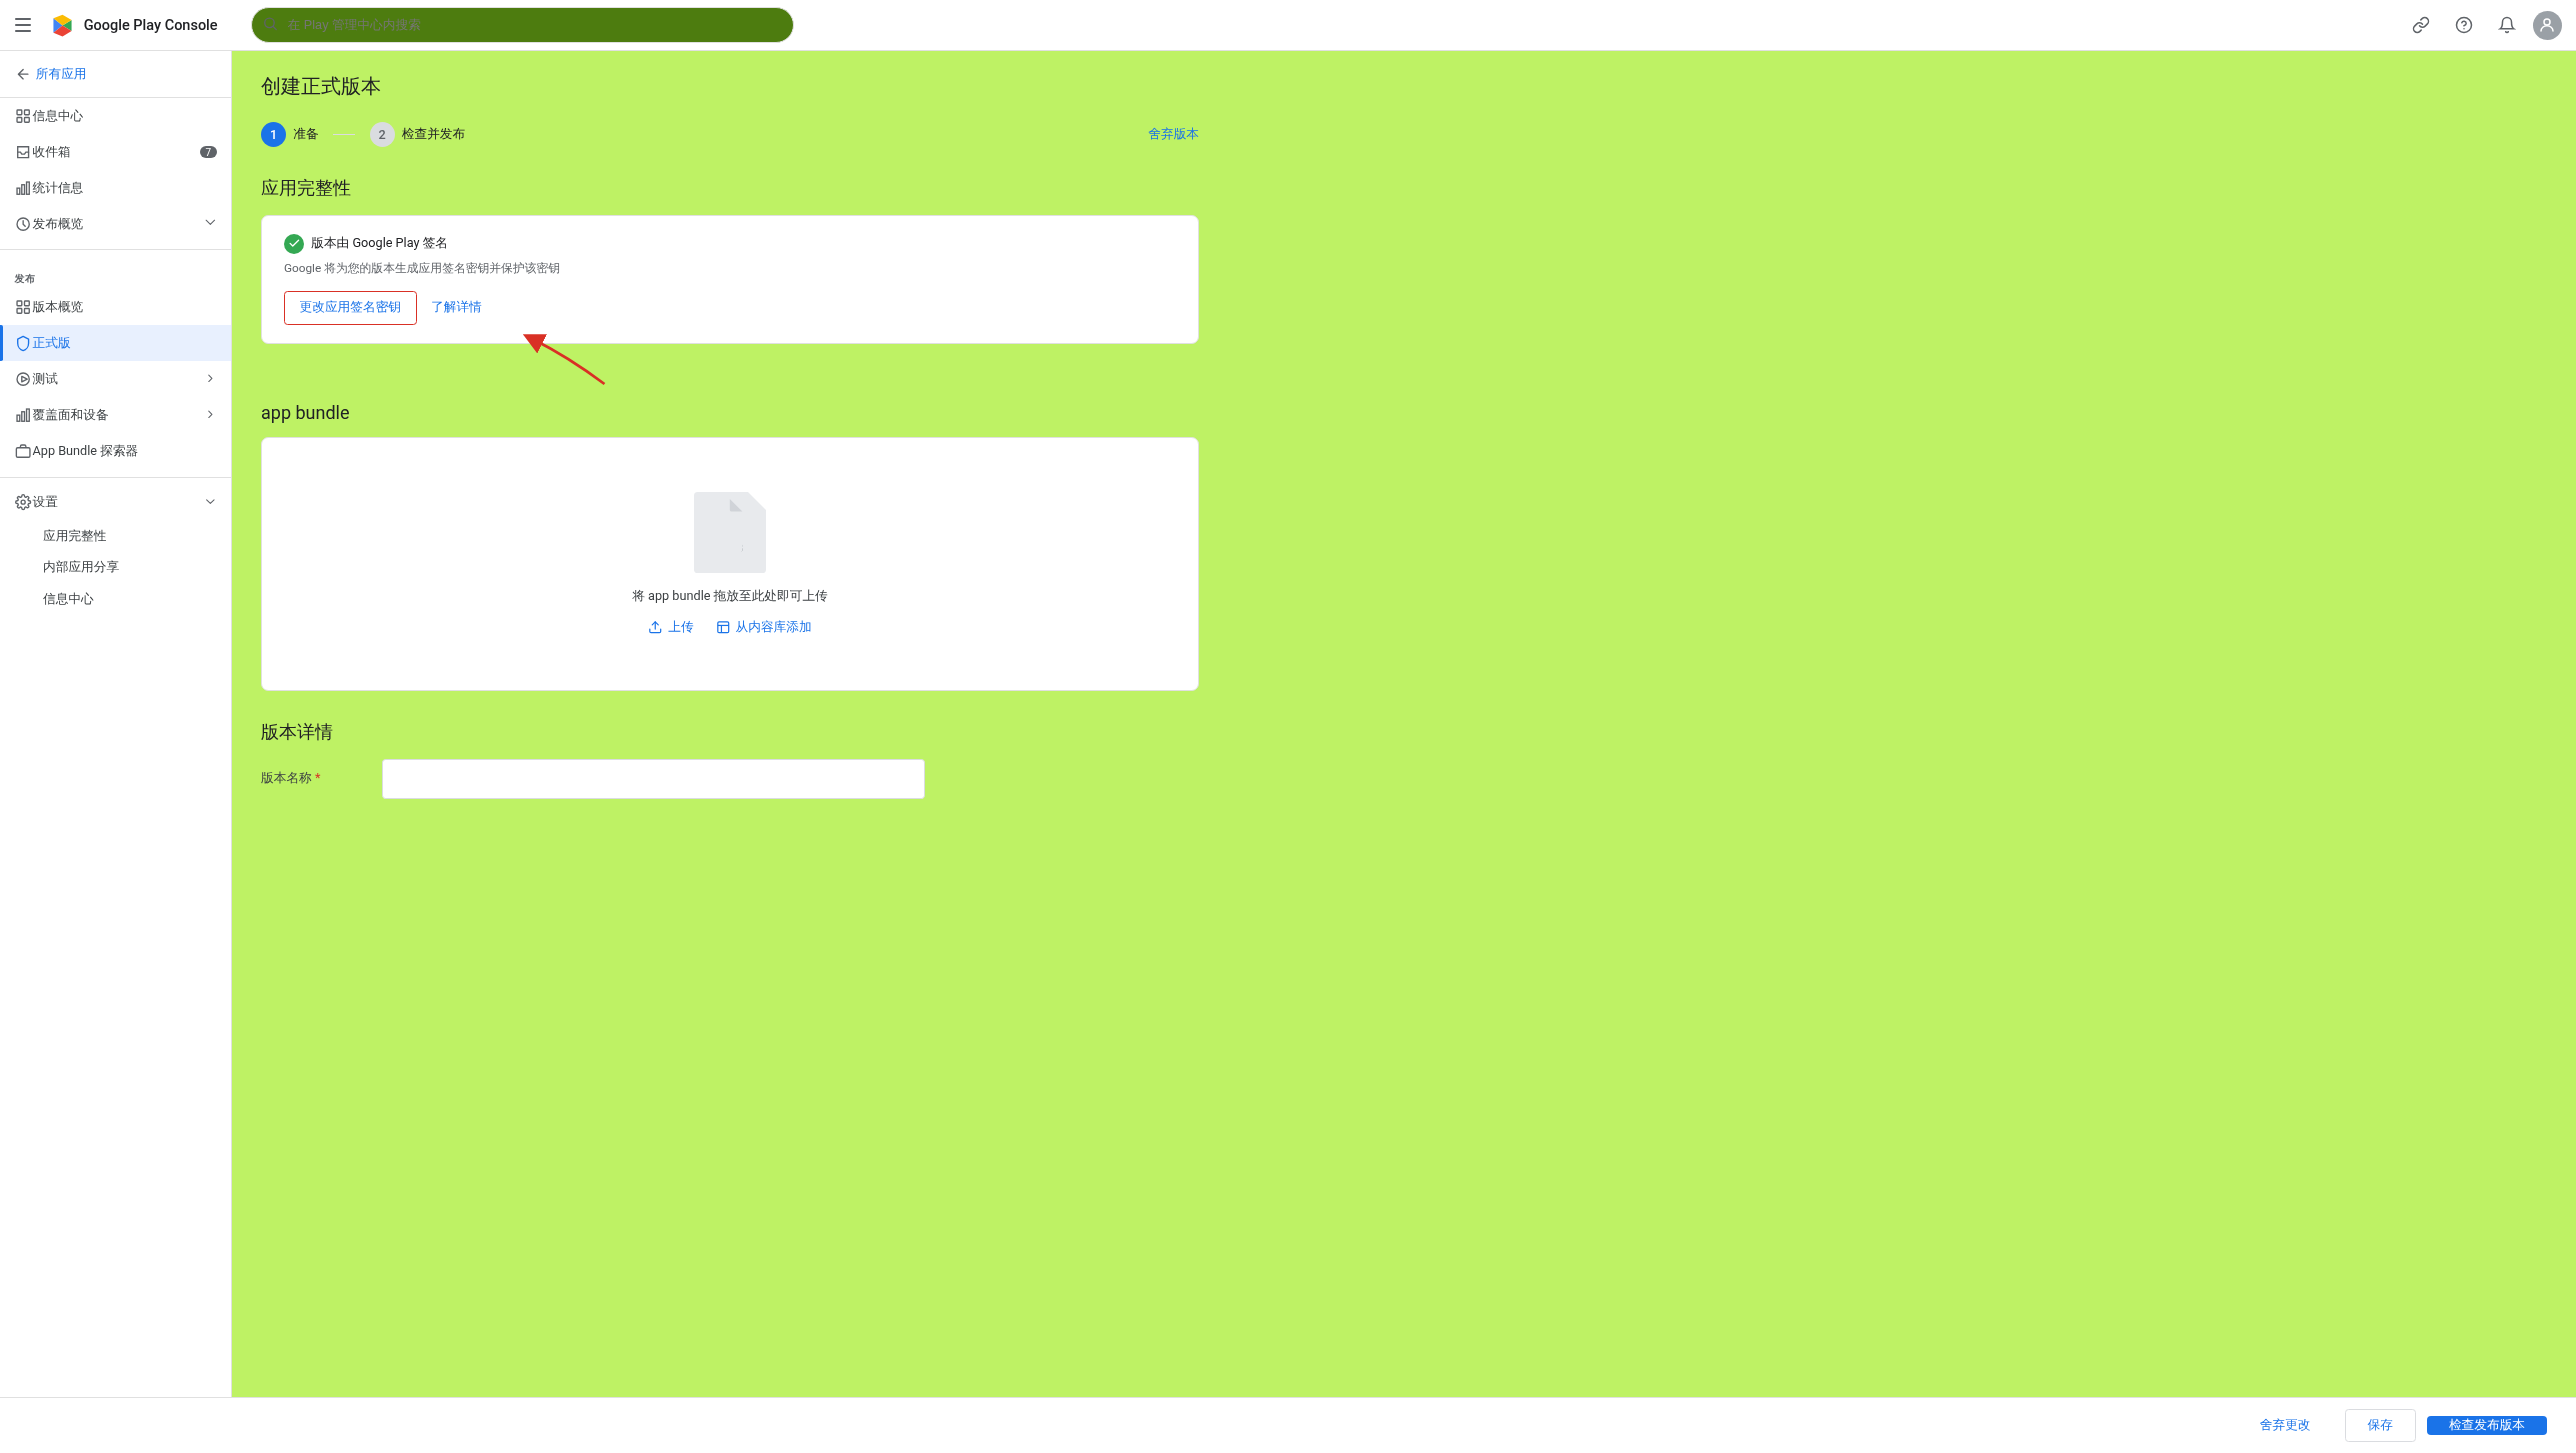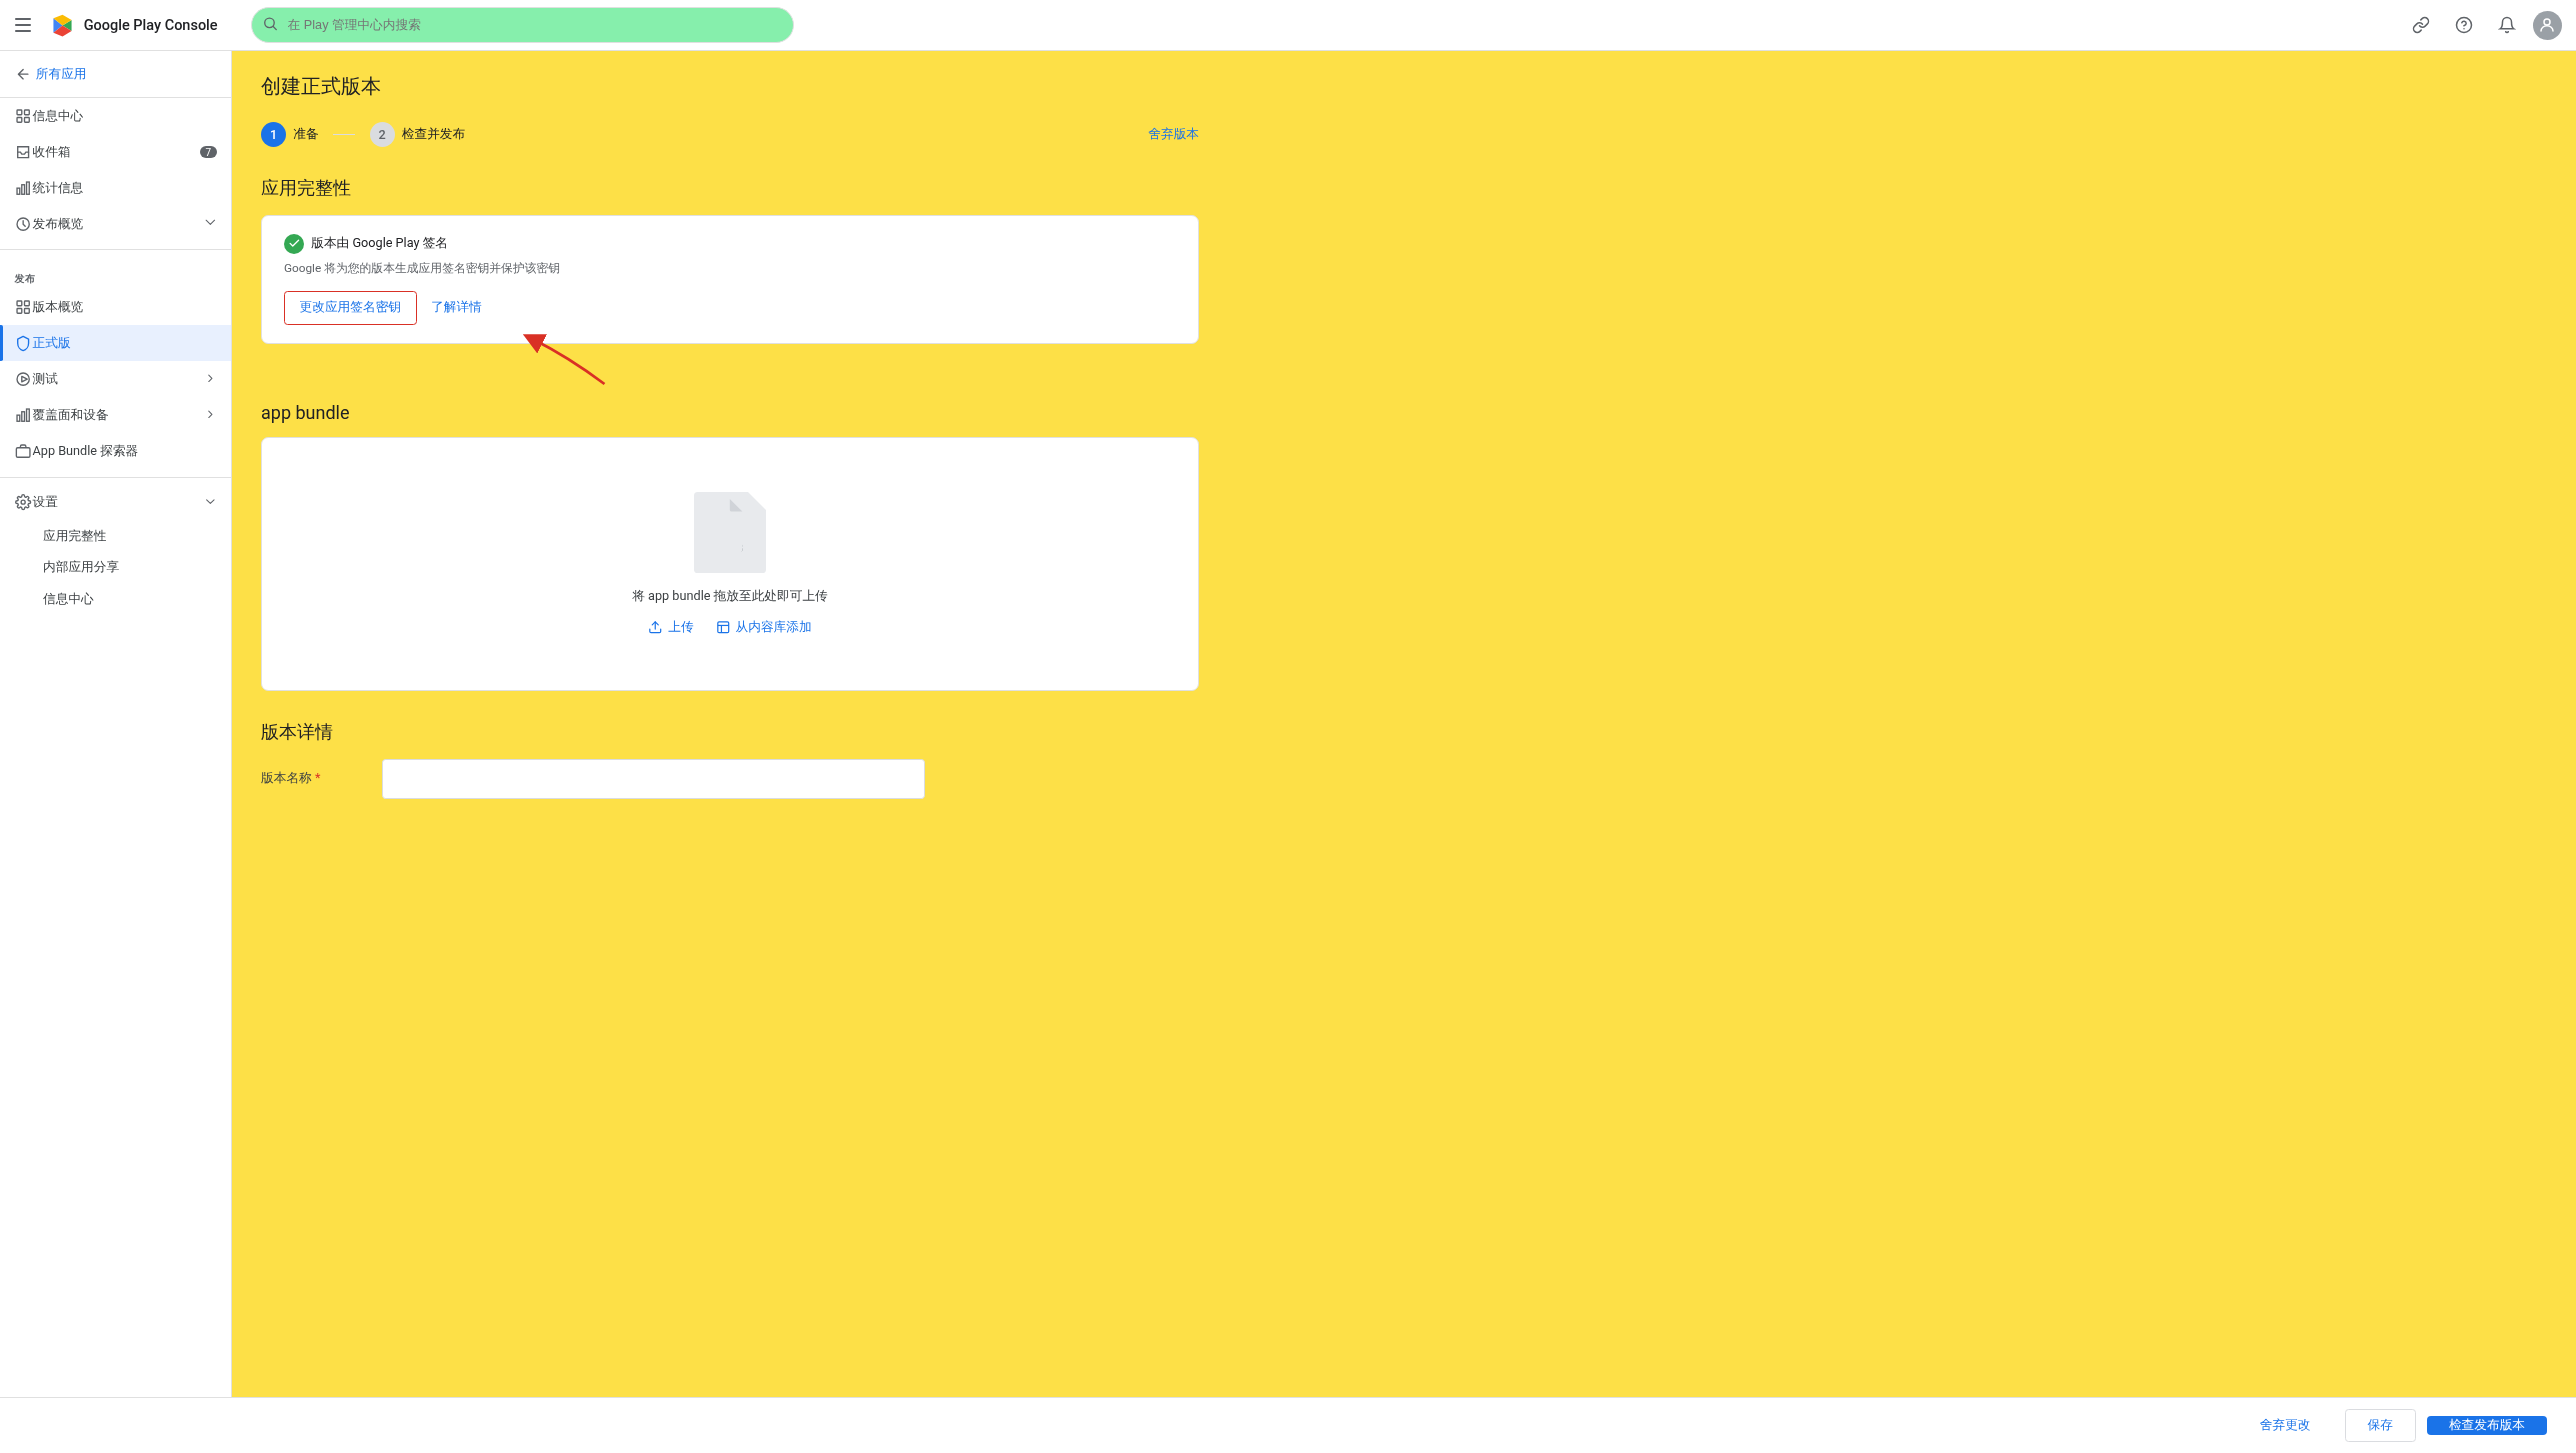--- a/index.html
+++ b/index.html
@@ -6,21 +6,21 @@
     body { font-family: 'Google Sans', Roboto, Arial, sans-serif; font-size: 12.7px; color: #202124; background: #f8f9fa; display: flex; flex-direction: column; height: 100vh; overflow: hidden; }
 
     
     .topbar { display: flex; align-items: center; background: #fff; height: 51px; border-bottom: 0.9px solid #e0e0e0; padding: 0 14.5px; gap: 11px; flex-shrink: 0; z-index: 10; }
     .topbar-menu-icon { width: 22px; height: 22px; cursor: pointer; display: flex; flex-direction: column; justify-content: center; gap: 4.5px; }
     .topbar-menu-icon span { display: block; width: 16.3px; height: 1.8px; background: #5f6368; border-radius: 0.9px; }
     .topbar-logo { display: flex; align-items: center; gap: 7.2px; text-decoration: none; color: #202124; }
     .logo-icon { width: 29px; height: 29px; }
     .topbar-brand { font-size: 14.5px; font-weight: 500; color: #202124; white-space: nowrap; }
     .topbar-search { flex: 1; max-width: 543px; margin: 0 22px; position: relative; }
-    .topbar-search input { width: 100%; height: 36px; border: 0.9px solid #e0e0e0; border-radius: 22px; padding: 0 14.5px 0 36px; font-size: 12.7px; background: #86efac; outline: none; color: #202124; }
+    .topbar-search input { width: 100%; height: 36px; border: 0.9px solid #e0e0e0; border-radius: 22px; padding: 0 14.5px 0 36px; font-size: 12.7px; background: #4d7c0f; outline: none; color: #202124; }
     .search-icon-wrap { position: absolute; left: 11px; top: 50%; transform: translateY(-50%); color: #5f6368; }
     .topbar-actions { display: flex; align-items: center; gap: 7.2px; margin-left: auto; }
     .topbar-icon-btn { width: 36px; height: 36px; border-radius: 50%; display: flex; align-items: center; justify-content: center; cursor: pointer; color: #5f6368; background: transparent; border: none; }
     .avatar { width: 29px; height: 29px; border-radius: 50%; background: #9aa0a6; display: flex; align-items: center; justify-content: center; color: #fff; font-size: 12.7px; cursor: pointer; }
 
     
     .layout { display: flex; flex: 1; overflow: hidden; }
 
     
     .sidebar { width: 232px; background: #fff; border-right: 0.9px solid #e0e0e0; overflow-y: auto; flex-shrink: 0; }
@@ -30,21 +30,21 @@
     .sidebar-item { display: flex; align-items: center; padding: 9px 14.5px; cursor: pointer; color: #3c4043; font-size: 12.7px; border-radius: 0; position: relative; }
     .sidebar-item.active { background: #e8f0fe; color: #1a73e8; font-weight: 500; }
     .sidebar-item.active::before { content: ''; position: absolute; left: 0; top: 0; bottom: 0; width: 2.7px; background: #1a73e8; border-radius: 0 1.8px 1.8px 0; }
     .sidebar-item .badge { margin-left: auto; background: #5f6368; color: #fff; font-size: 10px; border-radius: 9px; padding: 0.9px 5.4px; }
     .sidebar-item .icon { width: 18px; height: 18px; display: flex; align-items: center; justify-content: center; flex-shrink: 0; }
     .sidebar-expand-icon { margin-left: auto; color: #5f6368; }
     .sidebar-sub-item { padding: 7.2px 14.5px 7.2px 43px; cursor: pointer; color: #3c4043; font-size: 12.7px; }
     .sidebar-divider { height: 0.9px; background: #e0e0e0; margin: 7.2px 0; }
 
     
-    .main { flex: 1; overflow-y: auto; background: #fde047; }
+    .main { flex: 1; overflow-y: auto; background: #bef264; }
     .main-inner { padding: 22px 29px; max-width: 996px; }
     .page-title { font-size: 20px; font-weight: 400; color: #202124; margin-bottom: 22px; }
 
     
     .steps { display: flex; align-items: center; gap: 14.5px; margin-bottom: 29px; }
     .step { display: flex; align-items: center; gap: 7.2px; }
     .step-circle { width: 25px; height: 25px; border-radius: 50%; background: #1a73e8; color: #fff; font-size: 12.7px; font-weight: 500; display: flex; align-items: center; justify-content: center; flex-shrink: 0; }
     .step-circle.inactive { background: #dadce0; color: #5f6368; }
     .step-label { font-size: 12.7px; color: #202124; }
     .step-divider { width: 22px; height: 0.9px; background: #dadce0; }

